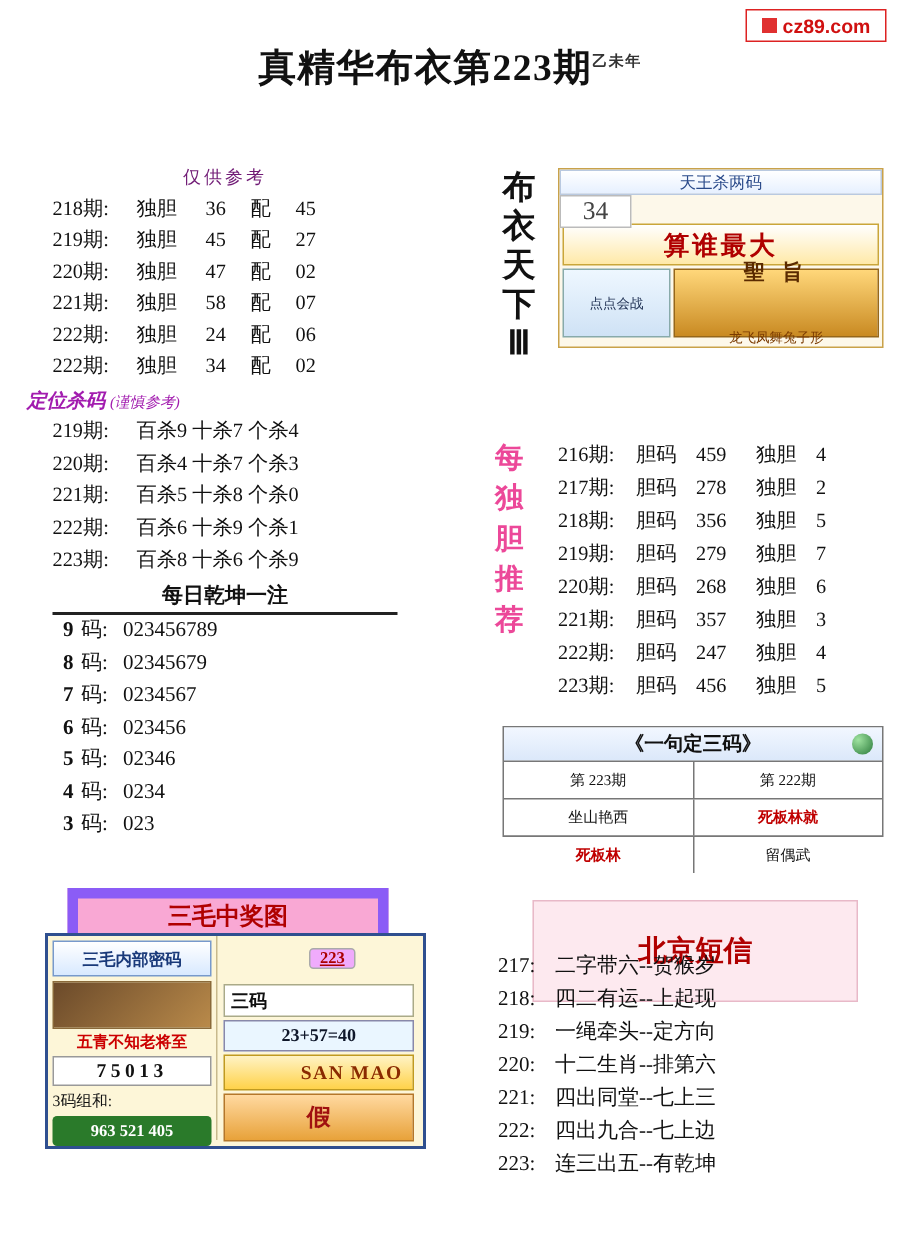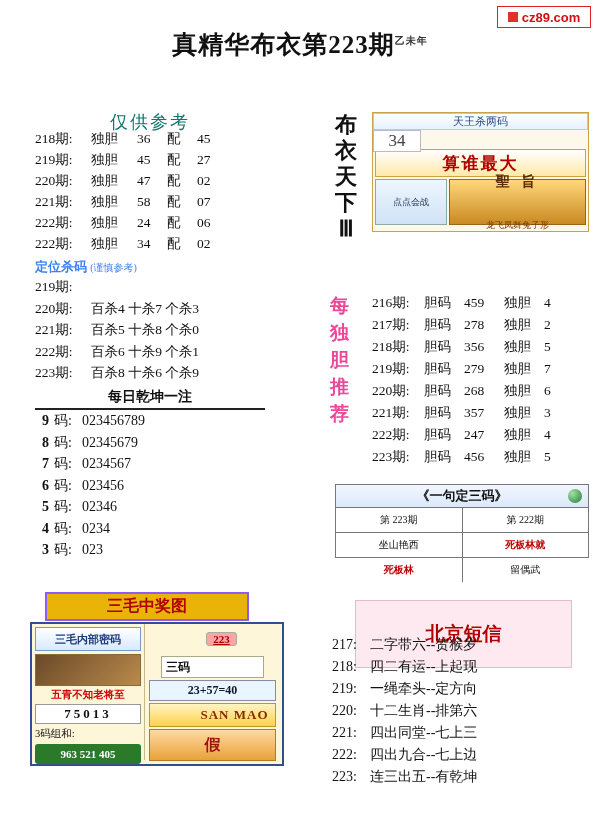--- a/index.html
+++ b/index.html
@@ -24,35 +24,35 @@
   
   .main-title{
     position:absolute;top:28px;left:0;width:600px;text-align:center;
     font-size:25px;font-weight:bold;color:#111;letter-spacing:1px;
   }
   .main-title .sup{font-size:10px;vertical-align:super;color:#333;}
 
   
   .left-head{
     position:absolute;top:110px;left:85px;width:130px;text-align:center;
-    font-size:18px;color:#0f766e;letter-spacing:2px;
+    font-size:12px;color:#701a75;letter-spacing:2px;
   }
   .dudan-list{
     position:absolute;top:128px;left:35px;width:230px;
     font-size:13.5px;color:#111;line-height:21px;
   }
   .dudan-list .row{display:flex;}
   .dudan-list .c1{width:56px;}
   .dudan-list .c2{width:46px;}
   .dudan-list .c3{width:30px;}
   .dudan-list .c4{width:30px;}
 
   .dingwei-title{
-    position:absolute;top:258px;left:35px;width:250px;
-    font-size:13px;font-weight:bold;color:#3b82f6;
+    position:absolute;top:258px;left:18px;width:250px;
+    font-size:13px;font-weight:bold;color:#a21caf;font-style:italic;
   }
   .dingwei-title .small{font-size:10px;font-weight:normal;}
   .dingwei-list{
     position:absolute;top:276px;left:35px;width:250px;
     font-size:13.5px;color:#111;line-height:21.5px;
   }
   .dingwei-list .row{display:flex;}
   .dingwei-list .k{width:56px;}
   .dingwei-list .v{white-space:pre;}
 
@@ -66,21 +66,21 @@
     font-size:14px;color:#111;line-height:21.5px;
   }
   .qiankun-list .row{display:flex;}
   .qiankun-list .n{width:12px;font-weight:bold;}
   .qiankun-list .lbl{width:28px;}
 
   
   .sanmao-title{
     position:absolute;top:592px;left:45px;width:200px;text-align:center;
     font-size:16px;font-weight:bold;color:#b00000;
-    background:#eab308;border:2px solid #8b5cf6;padding:2px 0;
+    background:#f9a8d4;border:7px solid #8b5cf6;padding:2px 0;
   }
   .sanmao-box{
     position:absolute;top:622px;left:30px;width:250px;height:140px;
     border:2px solid #2f4f8f;background:#fdf6d8;
     overflow:hidden;
   }
   .sm-left{position:absolute;left:0;top:0;width:112px;height:136px;border-right:1px solid #c8b98c;}
   .sm-banner{
     margin:3px;height:22px;background:linear-gradient(#fff,#d8e9ff);
     border:1px solid #7799cc;color:#1a3a7a;font-size:11px;font-weight:bold;
@@ -100,25 +100,25 @@
   .sm-phone{
     margin:2px 3px;height:20px;background:#2a7a2a;border-radius:3px;color:#fff;
     display:flex;align-items:center;justify-content:center;font-size:11px;font-weight:bold;
   }
   .sm-right{position:absolute;left:113px;top:0;width:135px;height:136px;}
   .sm-r-top{
     height:30px;display:flex;align-items:center;justify-content:center;
     font-size:13px;font-weight:bold;color:#333;
   }
   .sm-r-top .badge{
-    background:#fca5a5;border:1px solid #aaa;border-radius:3px;
+    background:#f0abfc;border:1px solid #aaa;border-radius:3px;
     padding:0 6px;margin-left:18px;font-size:11px;color:#a00;text-decoration:underline;
   }
   .sm-sanma{
-    margin:2px 16px;background:#fff;border:1px solid #aa8;height:20px;
+    margin:2px 4px;background:#fff;border:1px solid #aa8;height:20px;
     display:flex;align-items:center;padding-left:4px;font-size:12px;font-weight:bold;color:#111;
   }
   .sm-eq{
     margin:2px 4px;background:#eaf6ff;border:1px solid #88a;height:19px;
     display:flex;align-items:center;justify-content:center;font-size:12px;color:#0f172a;font-weight:bold;
   }
   .sm-brand{
     margin:2px 4px;height:22px;background:linear-gradient(#fff3c4,#ffd24a);
     border:1px solid #c09a20;display:flex;align-items:center;justify-content:center;
     font-size:13px;font-weight:bold;color:#8a2a00;letter-spacing:1px;padding-left:44px;
@@ -263,20 +263,21 @@
     </div>
   </div>
 
   <div class="dingwei-title">
     <span>定位杀码</span>
     <span class="small">(谨慎参考)</span>
   </div>
   <div class="dingwei-list">
     <div class="row">
       <span class="k">219期:</span>
+      <span class="v">百杀9 十杀7 个杀4</span>
     </div>
     <div class="row">
       <span class="k">220期:</span>
       <span class="v">百杀4 十杀7 个杀3</span>
     </div>
     <div class="row">
       <span class="k">221期:</span>
       <span class="v">百杀5 十杀8 个杀0</span>
     </div>
     <div class="row">

